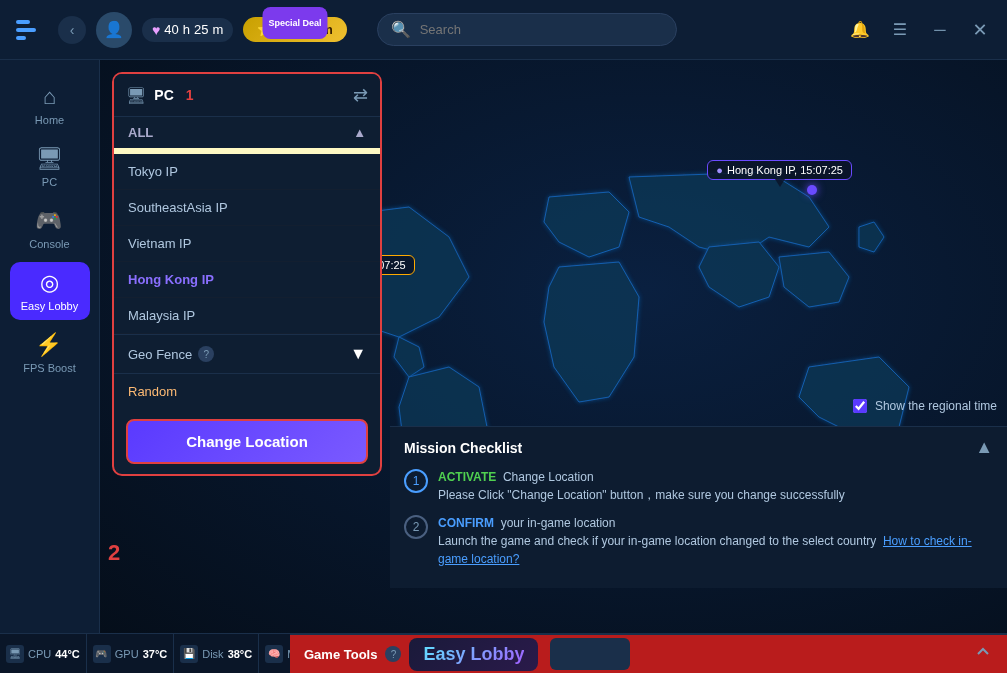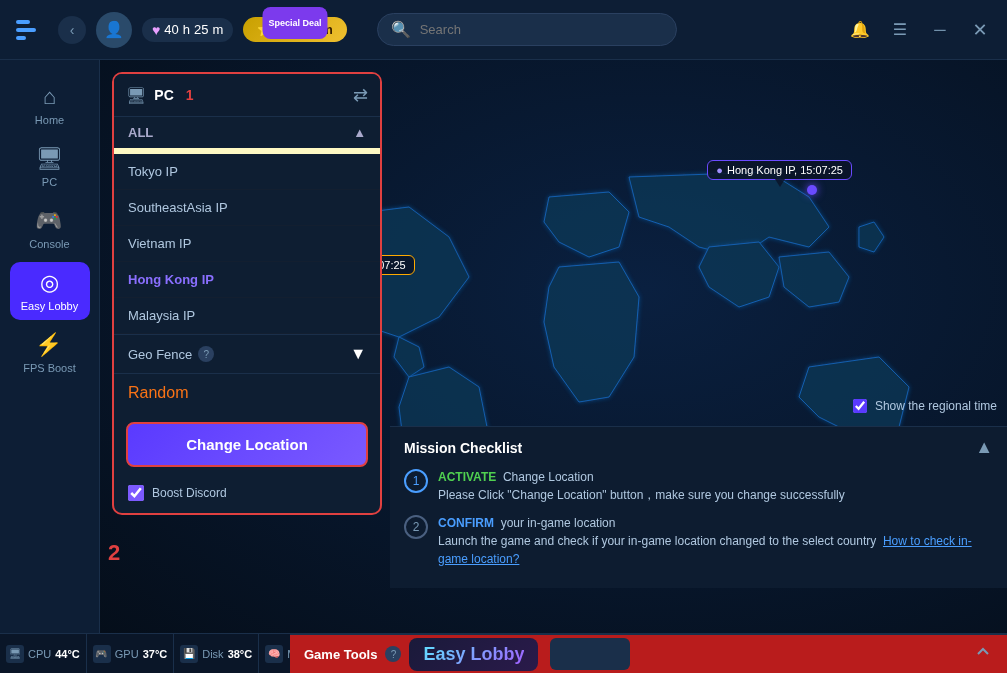--- a/index.html
+++ b/index.html
@@ -264,22 +264,22 @@
     .geo-fence-help {
       width: 16px; height: 16px;
       border-radius: 50%;
       background: #2a4060;
       color: #7a9ab5;
       font-size: 10px;
       display: flex; align-items: center; justify-content: center;
     }
     .random-item {
       padding: 10px 14px;
-      font-size: 16px;
-      color: #f97316;
+      font-size: 13px;
+      color: #fdba74;
     }
 
     
     .change-location-btn {
       margin: 10px 12px;
       display: block;
       width: calc(100% - 24px);
       padding: 12px;
       background: linear-gradient(135deg, #5a3aff, #7a5aff);
       border: none;
@@ -646,24 +646,20 @@
         <div class="geo-fence-help">?</div>
       </div>
       <span>▼</span>
     </div>
     <div class="random-item">
       <span>Random</span>
     </div>
 
     <button class="change-location-btn">Change Location</button>
 
-    <div class="boost-discord">
-      <input type="checkbox" class="boost-checkbox" checked="" style="">
-      <span>Boost Discord</span>
-    </div>
   </div>
 
   <div class="num-label-2">2</div>
 
   <div class="mission-panel">
     <div class="mission-header">
       <span class="mission-title">Mission Checklist</span>
       <button class="mission-collapse">▲</button>
     </div>
     <div class="mission-item">

